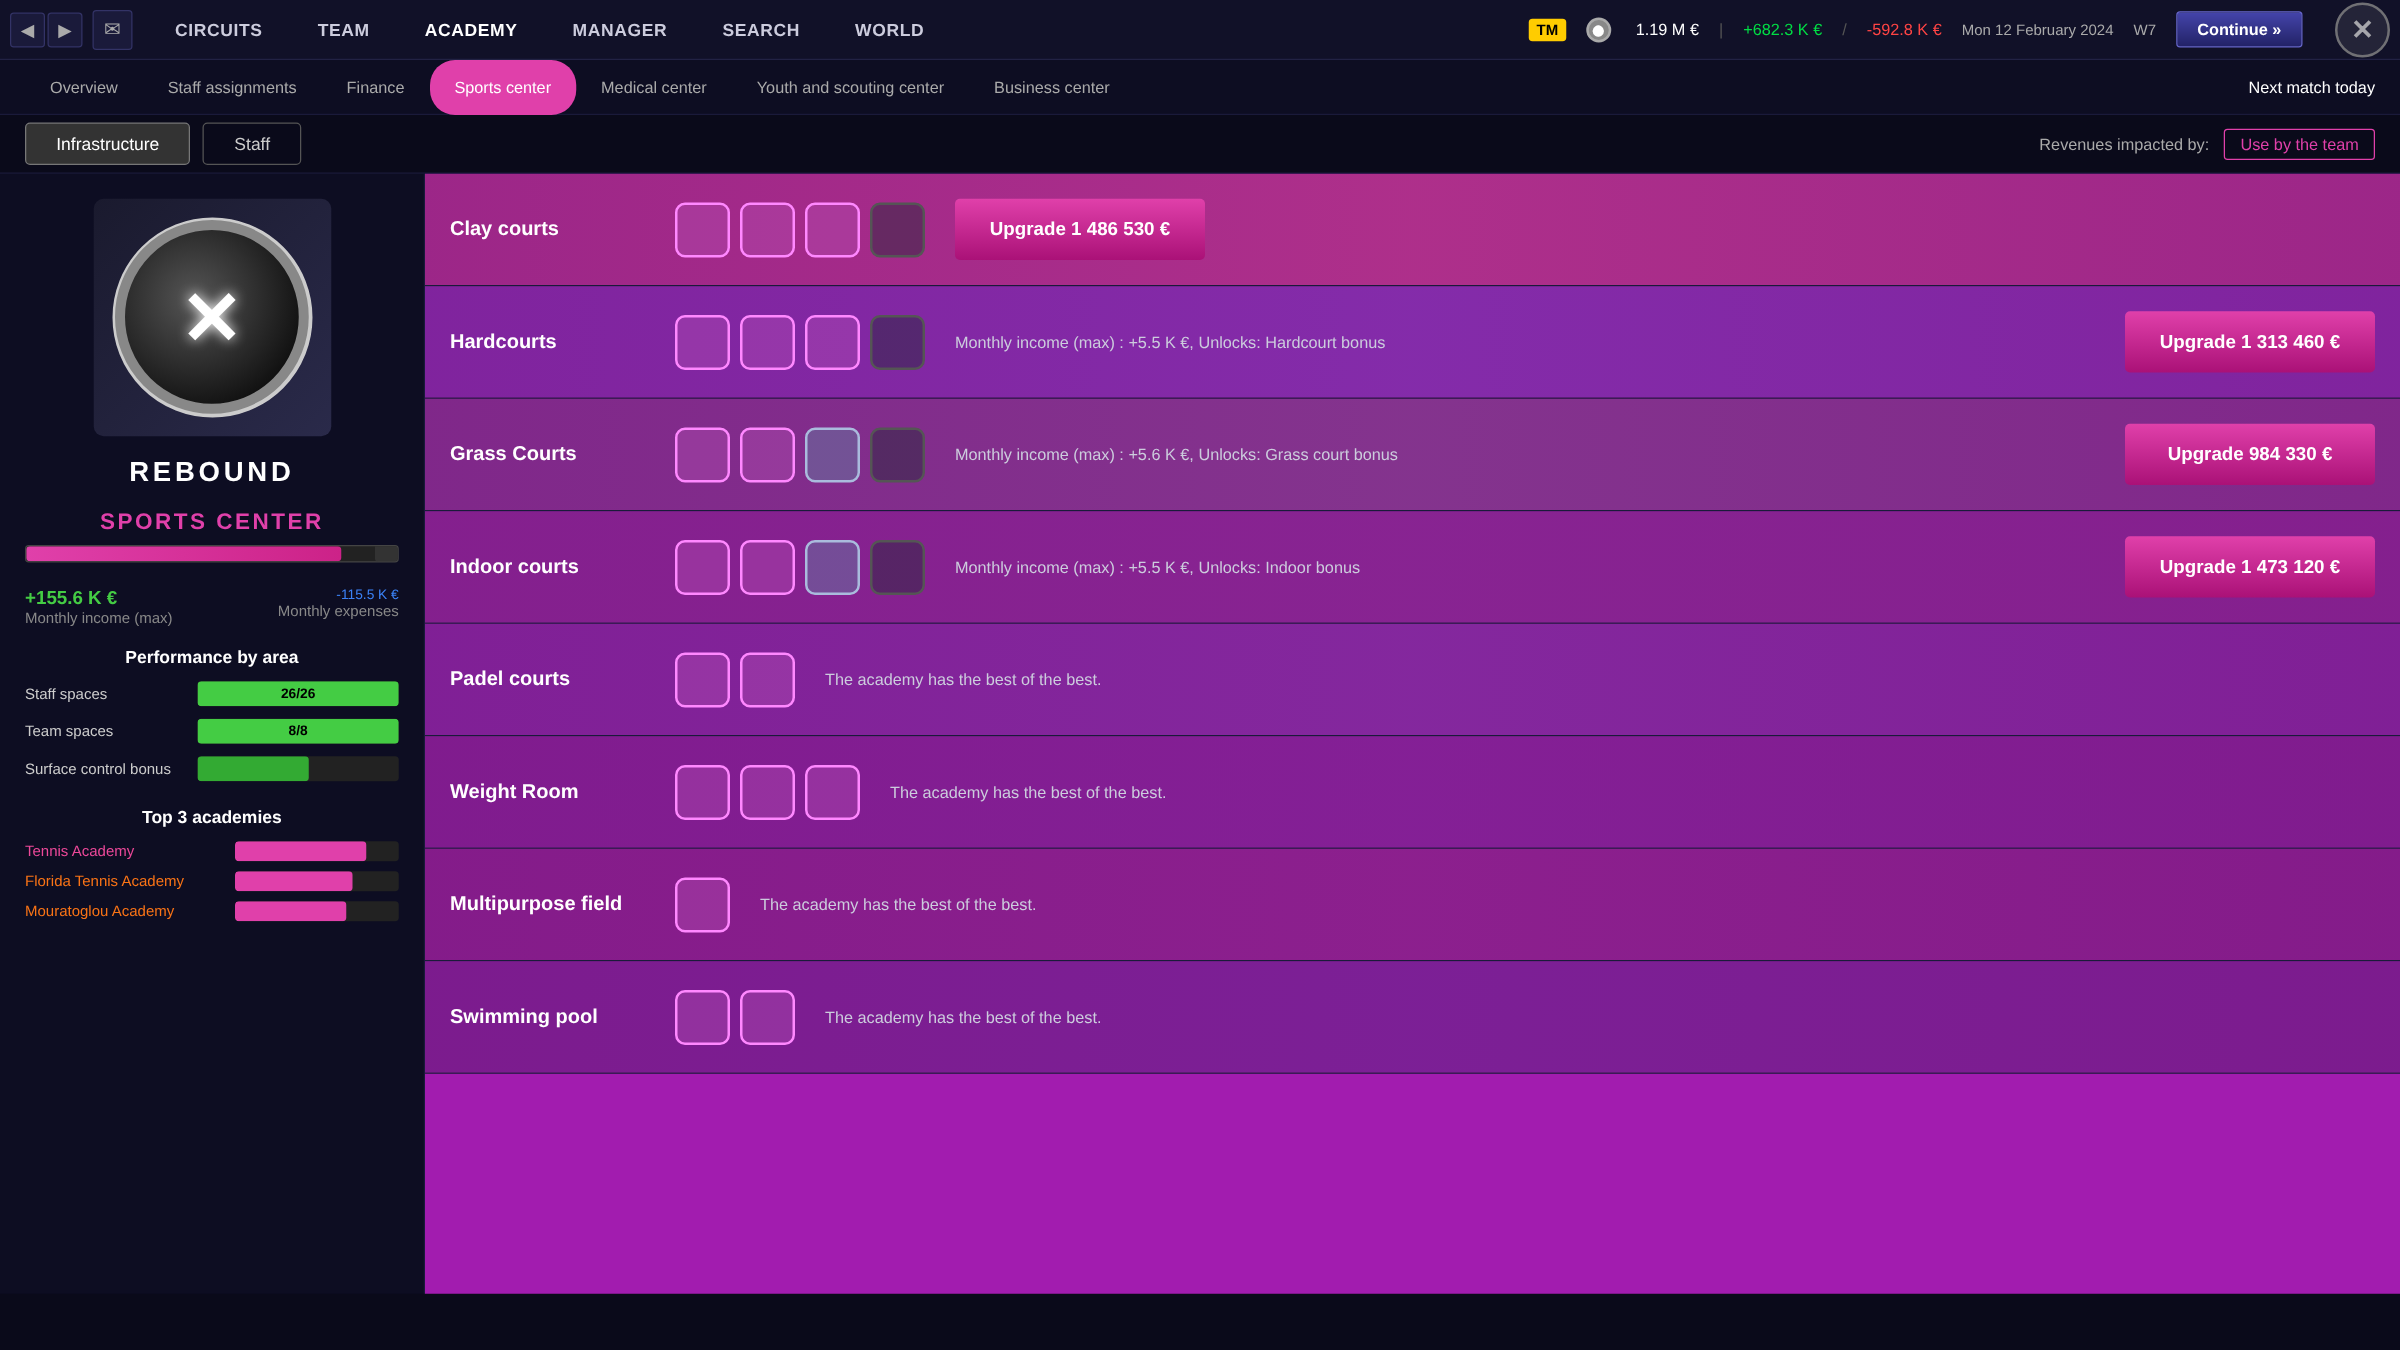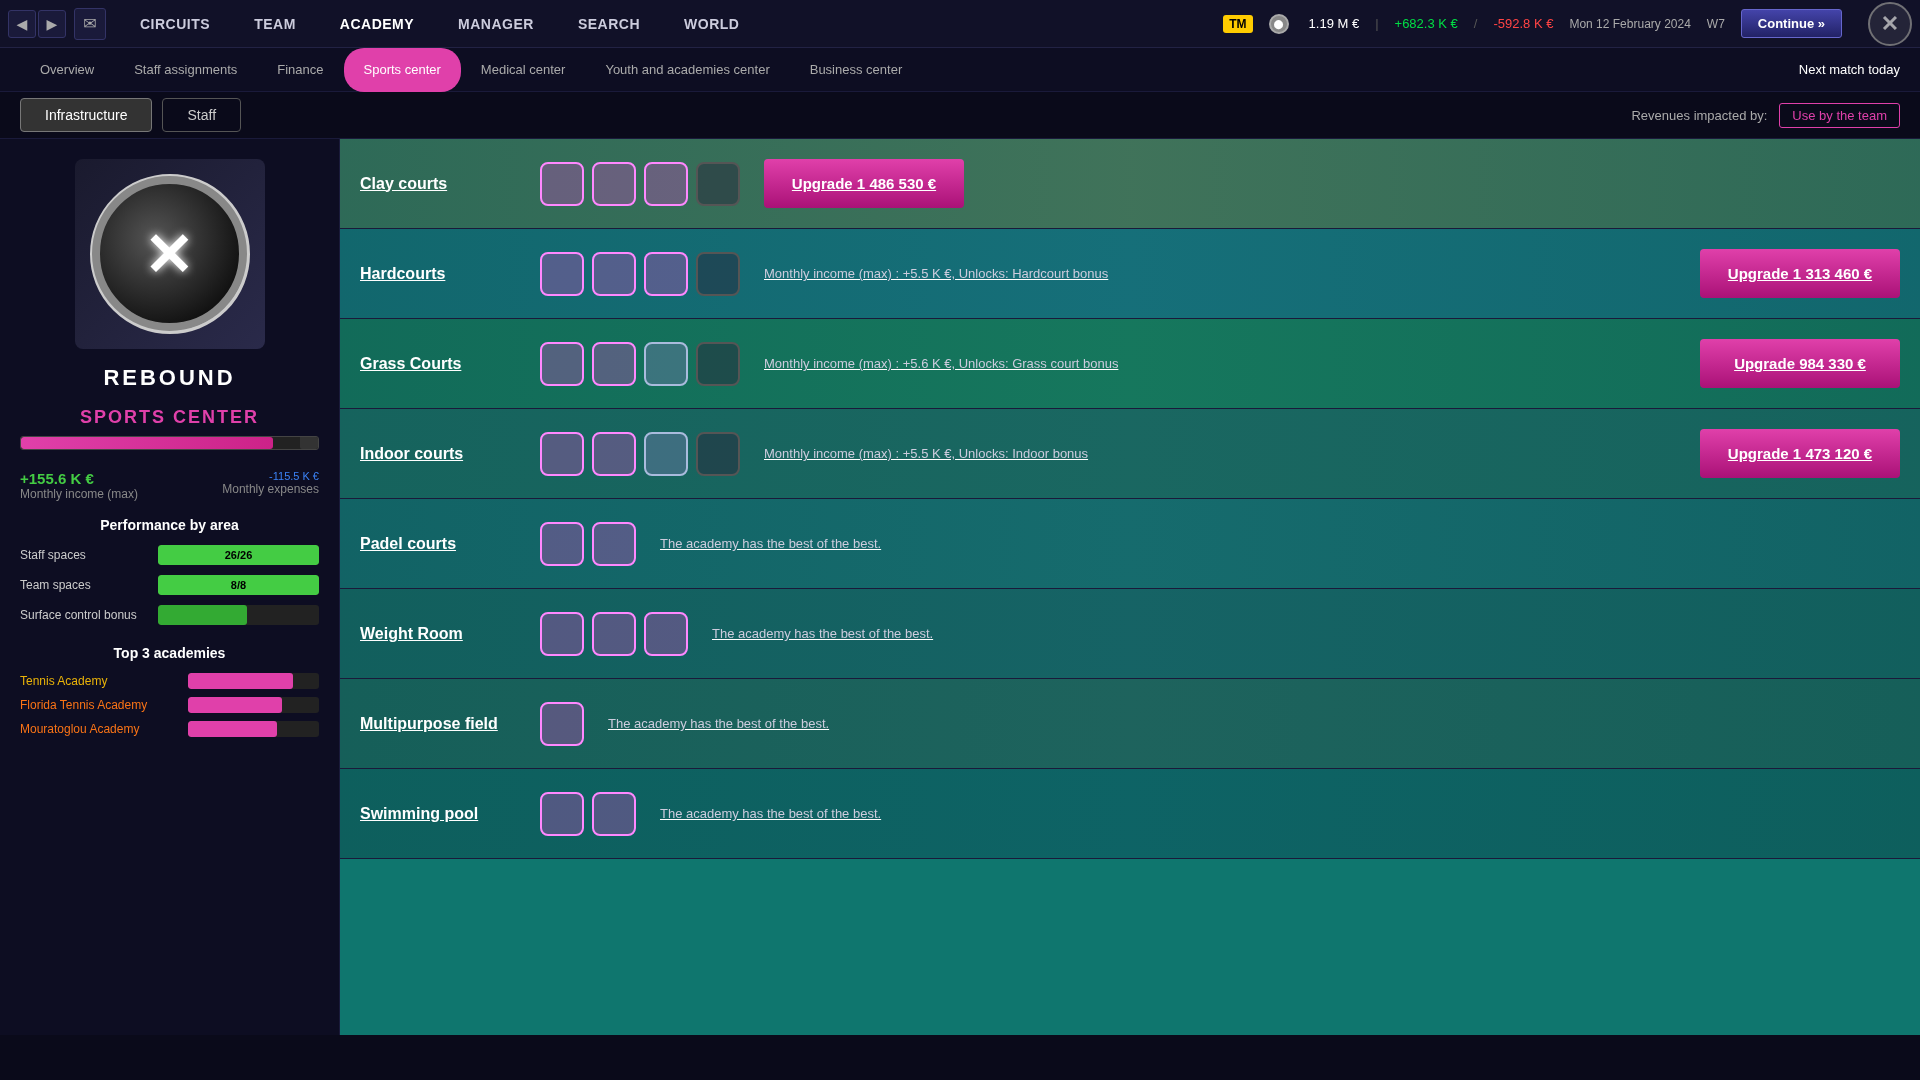--- a/index.html
+++ b/index.html
@@ -304,42 +304,41 @@
       display: flex;
       align-items: center;
       margin-bottom: 8px;
       gap: 8px;
     }
     .top3-name {
       width: 160px;
       font-size: 12px;
       color: #f97316;
     }
-    .top3-name.highlight { color: #eab308; }
+    .top3-name.highlight { color: #ec4899; }
     .top3-bar-outer {
       flex: 1;
       height: 16px;
       background: #222;
       border-radius: 3px;
       overflow: hidden;
     }
     .top3-bar-fill {
       height: 100%;
       background: #e040aa;
       border-radius: 3px;
     }
 
     
     .right-content {
       flex: 1;
-      background: #0f766e;
+      background: #a21caf;
       overflow-y: auto;
       padding: 0;
       position: relative;
-      text-decoration: underline;
     }
 
     
     .right-content::-webkit-scrollbar { width: 8px; }
     .right-content::-webkit-scrollbar-track { background: #111; }
     .right-content::-webkit-scrollbar-thumb { background: #555; border-radius: 4px; }
 
     
     .facility-row {
       display: flex;
@@ -471,21 +470,21 @@
     <div class="x-logo-nav">✕</div>
   </div>
 </div>
 
 <div class="sub-nav">
   <div class="sub-nav-item">Overview</div>
   <div class="sub-nav-item">Staff assignments</div>
   <div class="sub-nav-item">Finance</div>
   <div class="sub-nav-item active">Sports center</div>
   <div class="sub-nav-item">Medical center</div>
-  <div class="sub-nav-item">Youth and academies center</div>
+  <div class="sub-nav-item">Youth and scouting center</div>
   <div class="sub-nav-item">Business center</div>
   <div class="sub-nav-right">
     <span class="next-match-btn">Next match today</span>
   </div>
 </div>
 
 <div style="display:flex; align-items:center; padding:6px 20px; background:#0a0a1a; border-bottom:1px solid #1a1a3a; position:relative;">
   <div class="infra-tab active">Infrastructure</div>
   <div class="infra-tab" style="margin-left:10px;">Staff</div>
 

